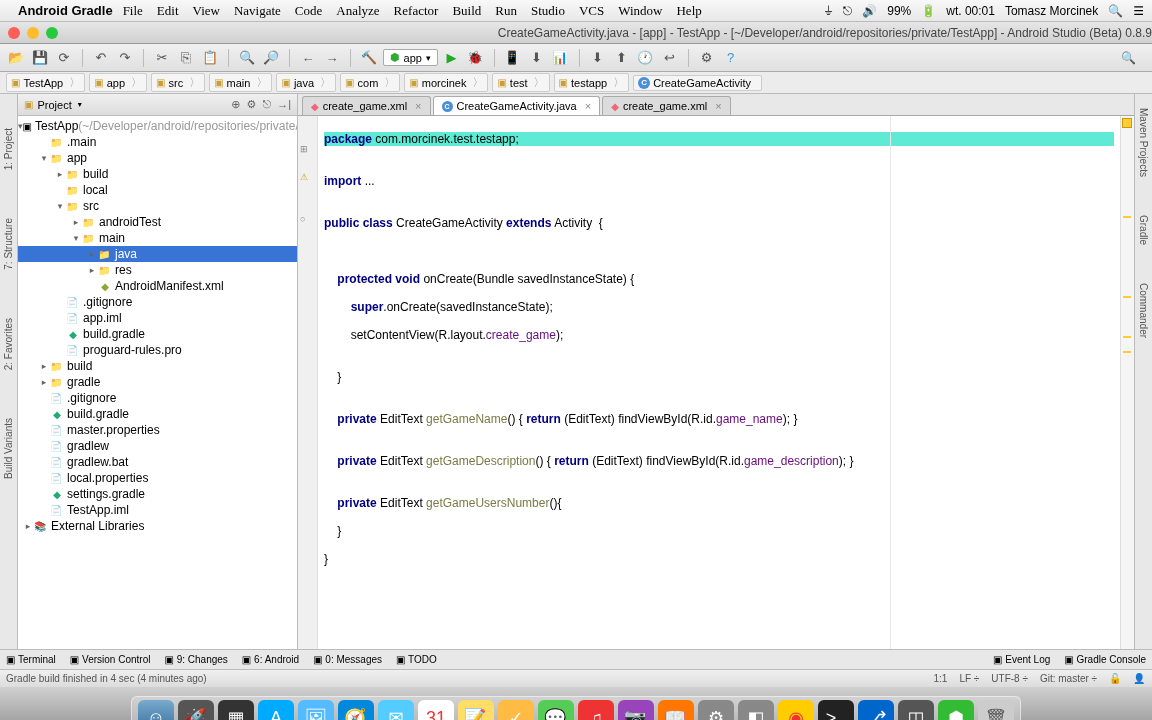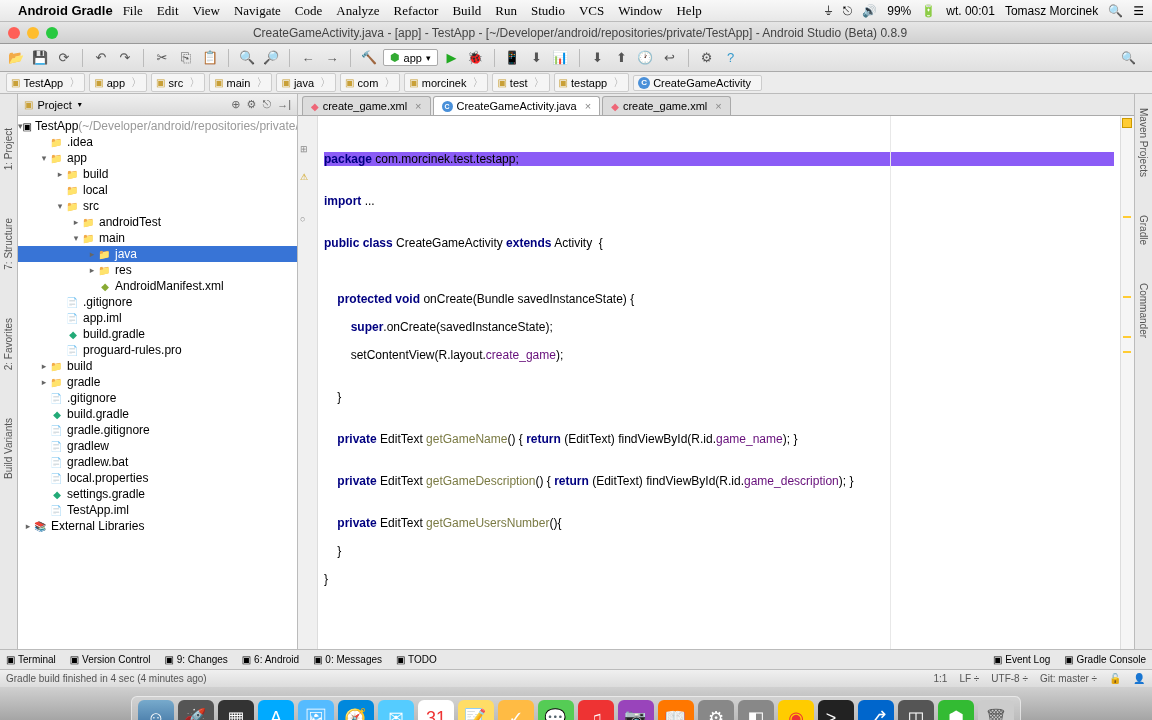--- a/index.html
+++ b/index.html
@@ -11,21 +11,21 @@
 .mac-menubar .app-name { font-weight: bold; margin-right: 10px; }
 .mac-menubar .menu-item { margin-right: 14px; cursor: default; font-family: Liberation Serif, serif; }
 .mac-menubar .spacer { flex: 1; }
 .mac-menubar .status-item { margin-left: 10px; font-size: 12px; }
 
 
 .titlebar { height: 22px; background: linear-gradient(#e6e6e6,#d0d0d0); border-bottom: 1px solid #999; display: flex; align-items: center; position: relative; }
 .traffic { display: flex; gap: 7px; margin-left: 8px; }
 .traffic span { width: 12px; height: 12px; border-radius: 50%; display: inline-block; }
 .tl-close { background: #ff5f57; } .tl-min { background: #ffbd2e; } .tl-max { background: #28c940; }
-.titlebar .title { position: absolute; left: 8px; right: 0; text-align: center; font-size: 12px; color: #444; pointer-events: none; }
+.titlebar .title { position: absolute; left: 8px; right: 0; text-align: right; font-size: 12px; color: #444; pointer-events: none; }
 
 
 .toolbar { height: 28px; background: linear-gradient(#f0f0f0,#e0e0e0); border-bottom: 1px solid #aaa; display: flex; align-items: center; padding: 0 6px; gap: 4px; }
 .tb-btn { width: 20px; height: 20px; display: inline-flex; align-items: center; justify-content: center; color: #555; font-size: 13px; }
 .tb-sep { width: 1px; height: 18px; background: #bbb; margin: 0 4px; }
 .run-config { border: 1px solid #aaa; background: #fff; padding: 1px 6px; border-radius: 2px; font-size: 11px; display: flex; align-items: center; gap: 4px; }
 .run-config::after { content: '▾'; font-size: 9px; }
 .play { color: #2a2; } .bug { color: #2a2; }
 .toolbar .spacer { flex: 1; }
 .search-icon { color: #888; margin-right: 10px; }
@@ -68,21 +68,21 @@
 .etab { padding: 3px 8px; font-size: 11px; border: 1px solid #aaa; border-bottom: none; background: #dcdcdc; border-radius: 3px 3px 0 0; margin-right: 2px; display: flex; align-items: center; gap: 4px; }
 .etab.active { background: #fff; }
 .etab .close { color: #888; font-size: 11px; margin-left: 4px; }
 .xml-ico { color: #e67; font-size: 10px; }
 .java-ico { width: 11px; height: 11px; border-radius: 50%; background: #4a90d9; color: #fff; display: inline-flex; align-items: center; justify-content: center; font-size: 7px; font-weight: bold; }
 
 .editor-body { flex: 1; display: flex; position: relative; }
 .gutter { width: 20px; background: #f0f0f0; border-right: 1px solid #ddd; position: relative; }
 .gutter-mark { position: absolute; left: 2px; font-size: 9px; color: #888; }
 .code { flex: 1; font-family: Menlo, Monaco, monospace; font-size: 12px; line-height: 14px; padding: 2px 6px; white-space: pre; background: #fff; position: relative; }
-.code .hl-line { background: #8b5cf6; margin-top: 20px; }
+.code .hl-line { background: #5eead4; }
 .kw { color: #000080; font-weight: bold; }
 .anno { color: #808000; }
 .ref { color: #660e7a; }
 .mtd { color: #7a7a43; }
 .right-rail { width: 14px; background: #f5f5f5; border-left: 1px solid #ddd; position: relative; }
 .right-rail .box { position: absolute; top: 2px; left: 1px; width: 10px; height: 10px; background: #fc3; border: 1px solid #c90; }
 .right-rail .tick { position: absolute; left: 2px; width: 8px; height: 2px; background: #fc3; }
 
 
 .right-strip { width: 18px; background: #e8e8e8; border-left: 1px solid #bbb; display: flex; flex-direction: column; align-items: center; padding-top: 10px; gap: 30px; }
@@ -253,21 +253,21 @@
           <span class="indent" style="width: 4px;"></span>
           <span class="tree-arrow">▾</span>
           <span class="tree-ico ">▣</span>
           <span>TestApp</span>
           <span style="color: rgb(153, 153, 153);"> (~/Developer/android/repositories/private/</span>
         </div>
         <div class="tree-node">
           <span class="indent" style="width: 20px;"></span>
           <span class="tree-arrow"></span>
           <span class="tree-ico ico-folder">📁</span>
-          <span>.idea</span>
+          <span>.main</span>
         </div>
         <div class="tree-node">
           <span class="indent" style="width: 20px;"></span>
           <span class="tree-arrow">▾</span>
           <span class="tree-ico ico-folder">📁</span>
           <span>app</span>
         </div>
         <div class="tree-node">
           <span class="indent" style="width: 36px;"></span>
           <span class="tree-arrow">▸</span>
@@ -361,21 +361,21 @@
         <div class="tree-node">
           <span class="indent" style="width: 20px;"></span>
           <span class="tree-arrow"></span>
           <span class="tree-ico ico-gradle">◆</span>
           <span>build.gradle</span>
         </div>
         <div class="tree-node">
           <span class="indent" style="width: 20px;"></span>
           <span class="tree-arrow"></span>
           <span class="tree-ico ">📄</span>
-          <span>gradle.gitignore</span>
+          <span>master.properties</span>
         </div>
         <div class="tree-node">
           <span class="indent" style="width: 20px;"></span>
           <span class="tree-arrow"></span>
           <span class="tree-ico ">📄</span>
           <span>gradlew</span>
         </div>
         <div class="tree-node">
           <span class="indent" style="width: 20px;"></span>
           <span class="tree-arrow"></span>

